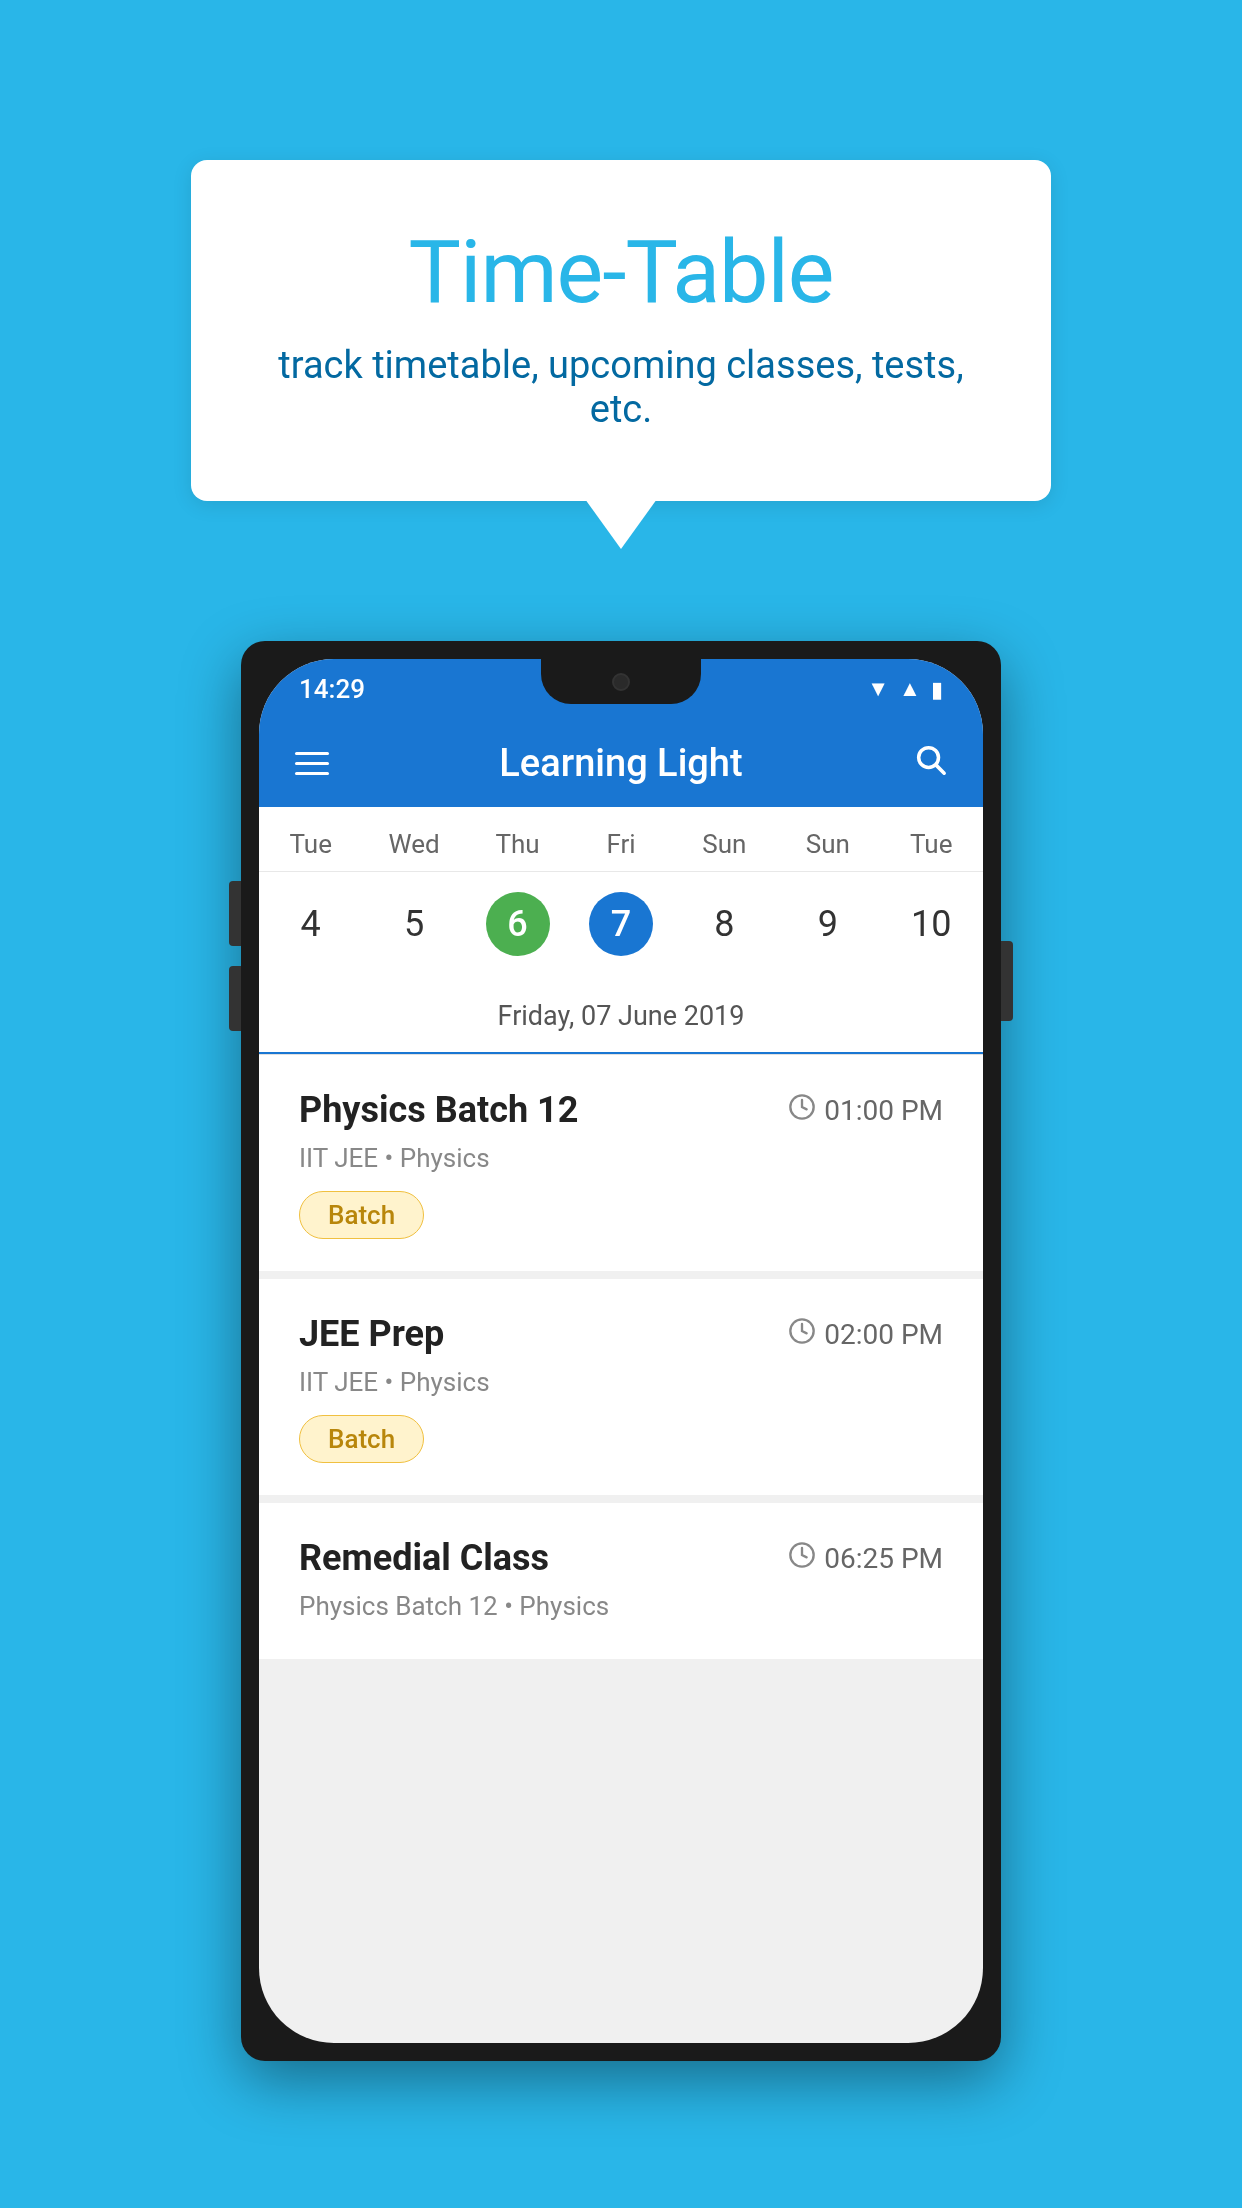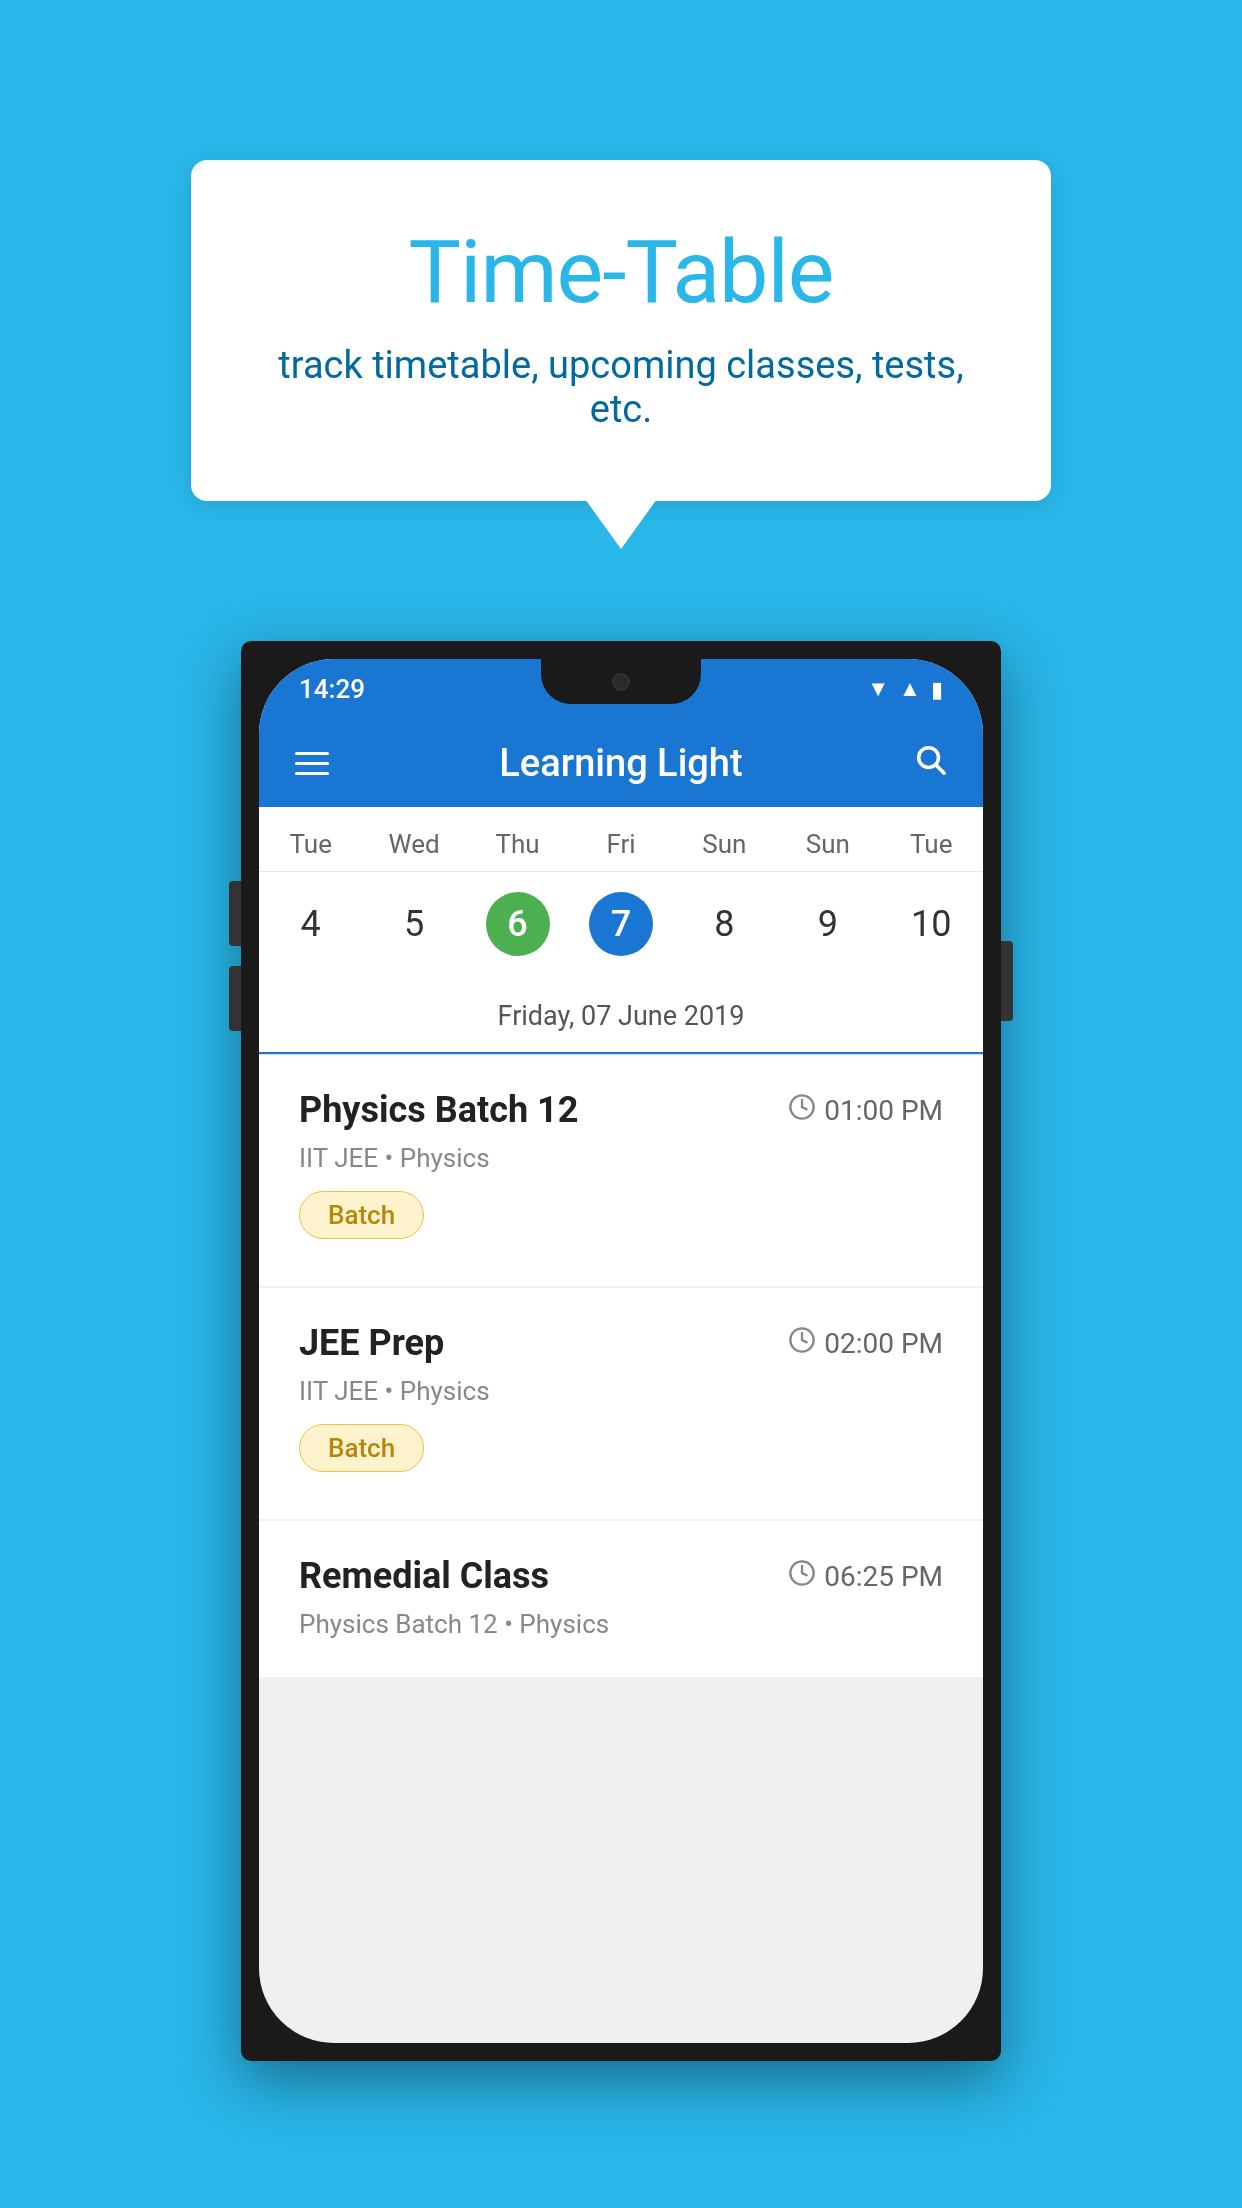--- a/index.html
+++ b/index.html
@@ -69,21 +69,21 @@
     
     .phone-wrapper {
       position: relative;
       margin-top: 80px;
     }
 
     .phone-frame {
       width: 760px;
       height: 1420px;
       background: #1a1a1a;
-      border-radius: 10px;
+      border-radius: 24px;
       position: relative;
       padding: 18px;
       box-shadow: 0 20px 60px rgba(0,0,0,0.4);
     }
 
     
     .phone-notch {
       position: absolute;
       top: 18px;
       left: 50%;
@@ -252,22 +252,22 @@
       border-bottom: 2px solid #1976d2;
     }
 
     
     .schedule-list {
       background: #f0f0f0;
     }
 
     .schedule-item {
       background: white;
-      margin-bottom: 2px;
-      padding: 34px 40px 47px;
+      margin-bottom: 8px;
+      padding: 34px 40px 32px;
     }
 
     .schedule-item-header {
       display: flex;
       align-items: center;
       justify-content: space-between;
       margin-bottom: 12px;
     }
 
     .schedule-title {

